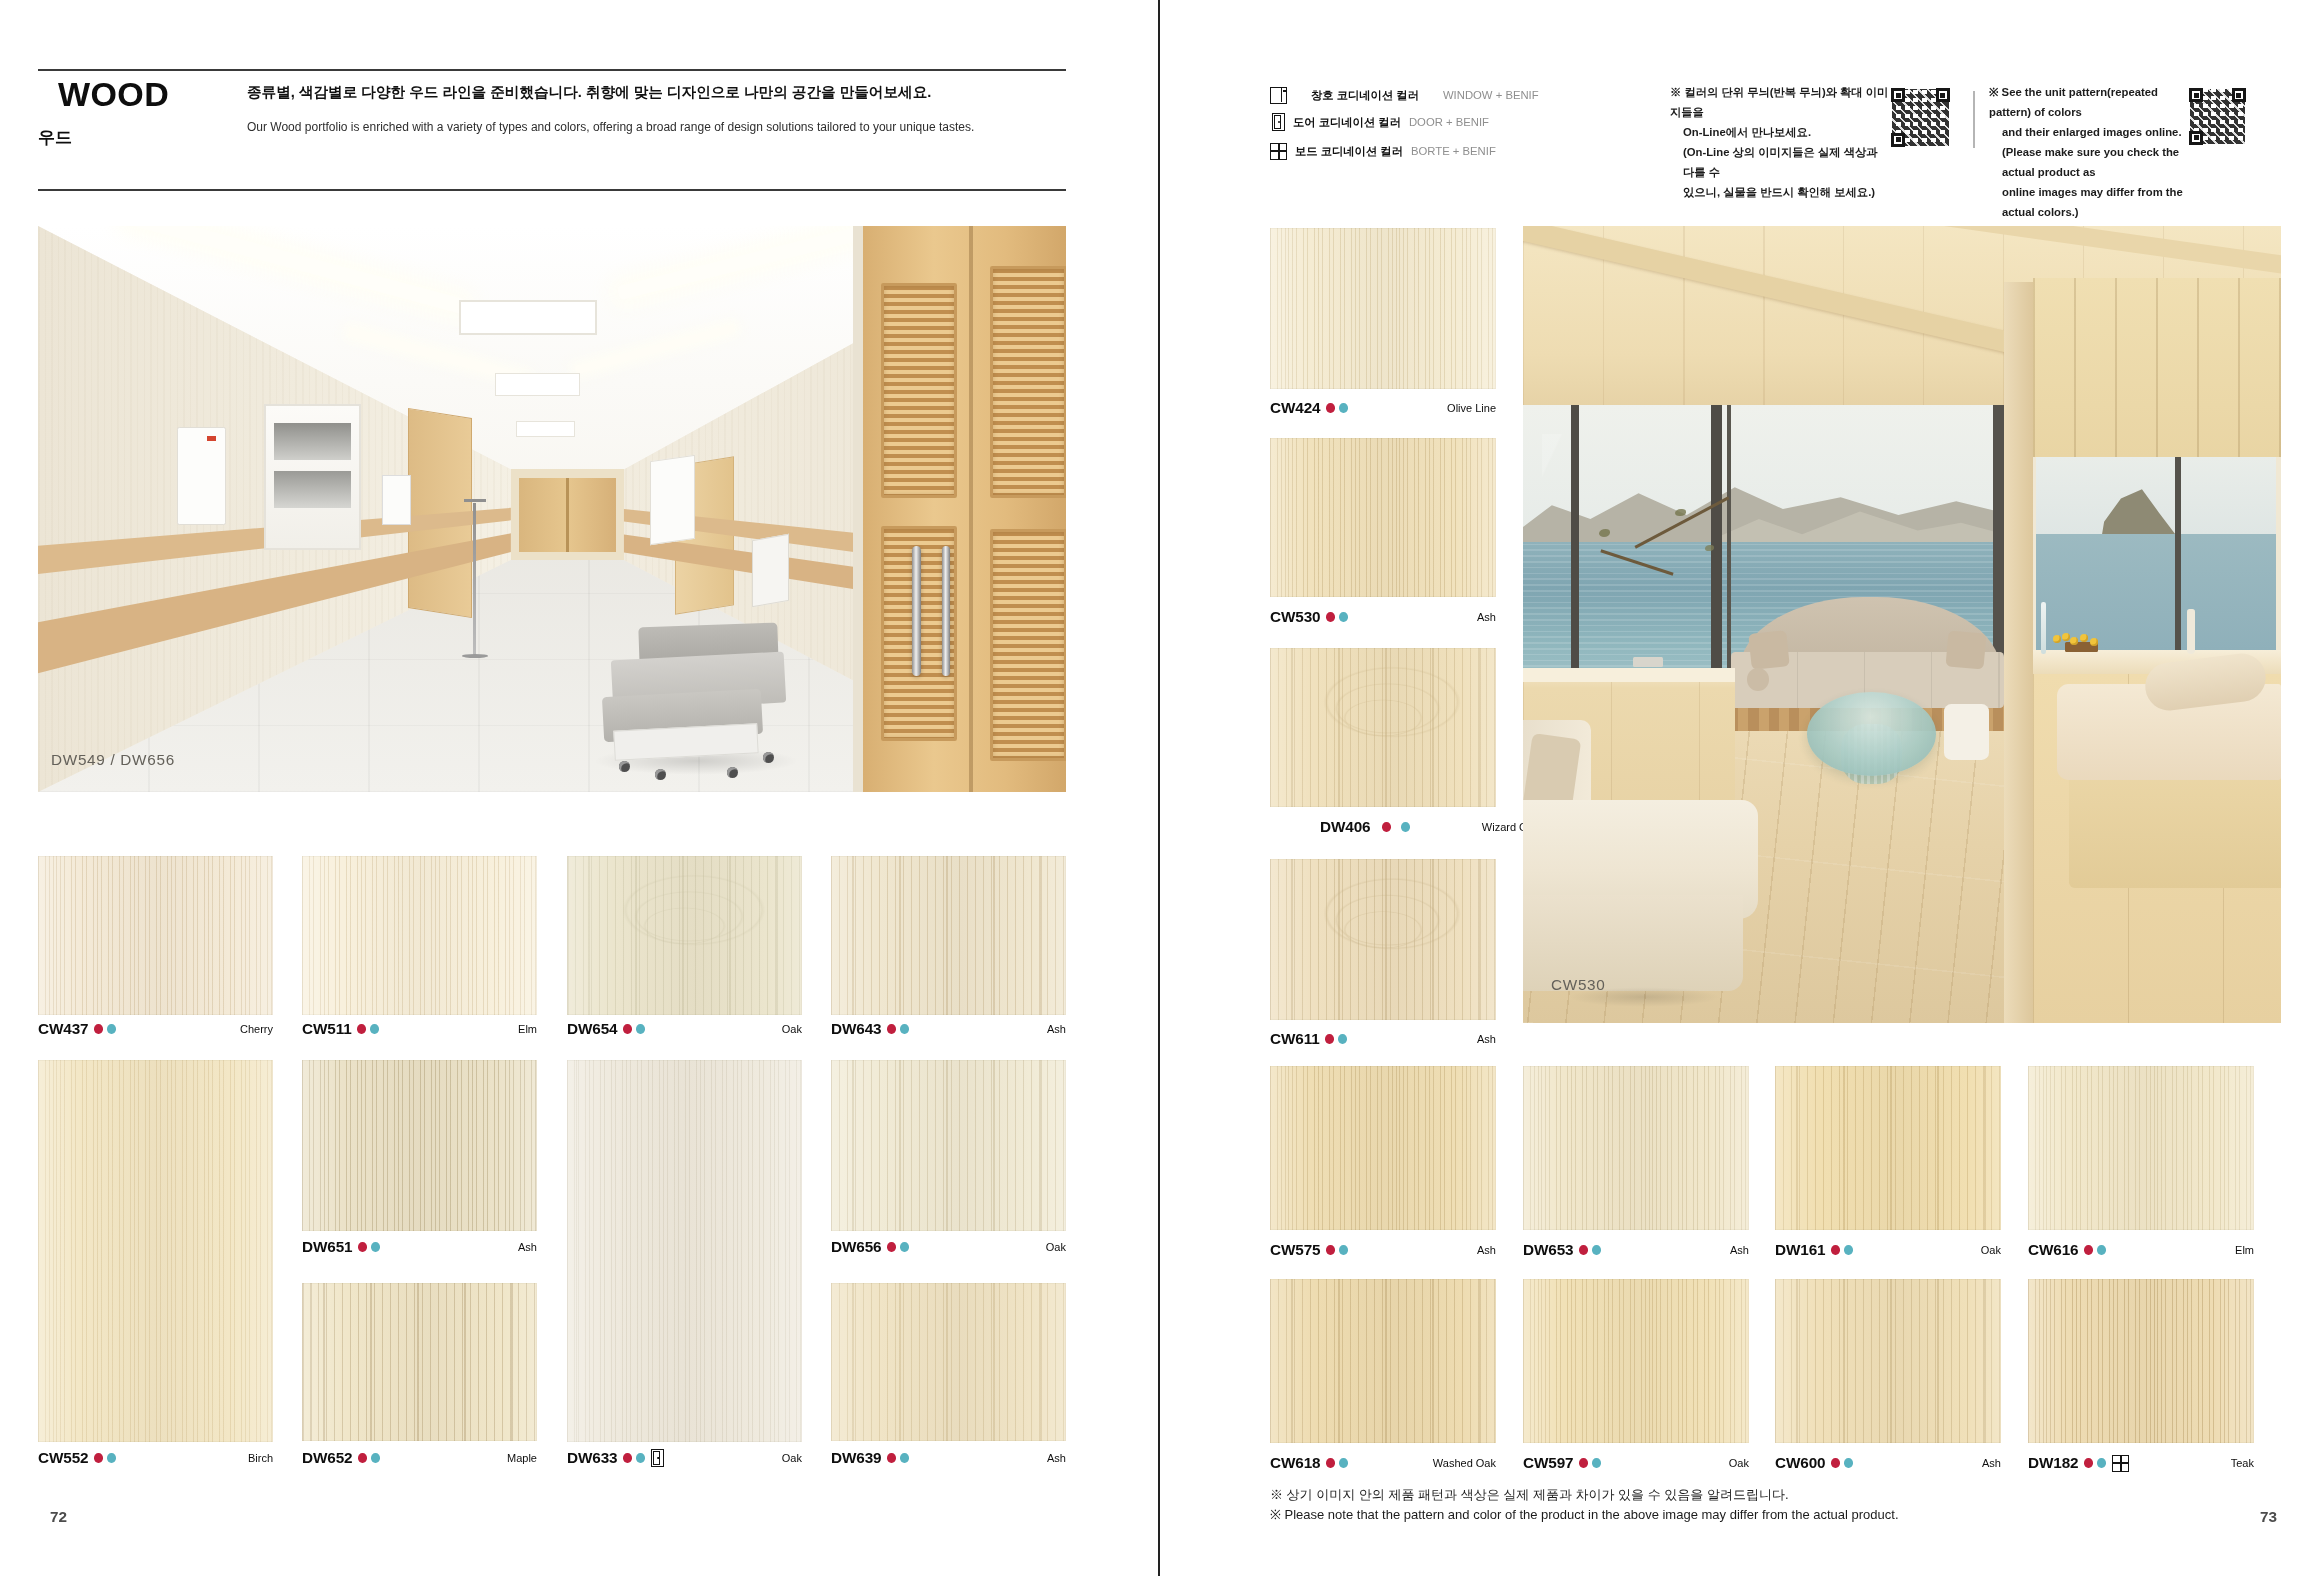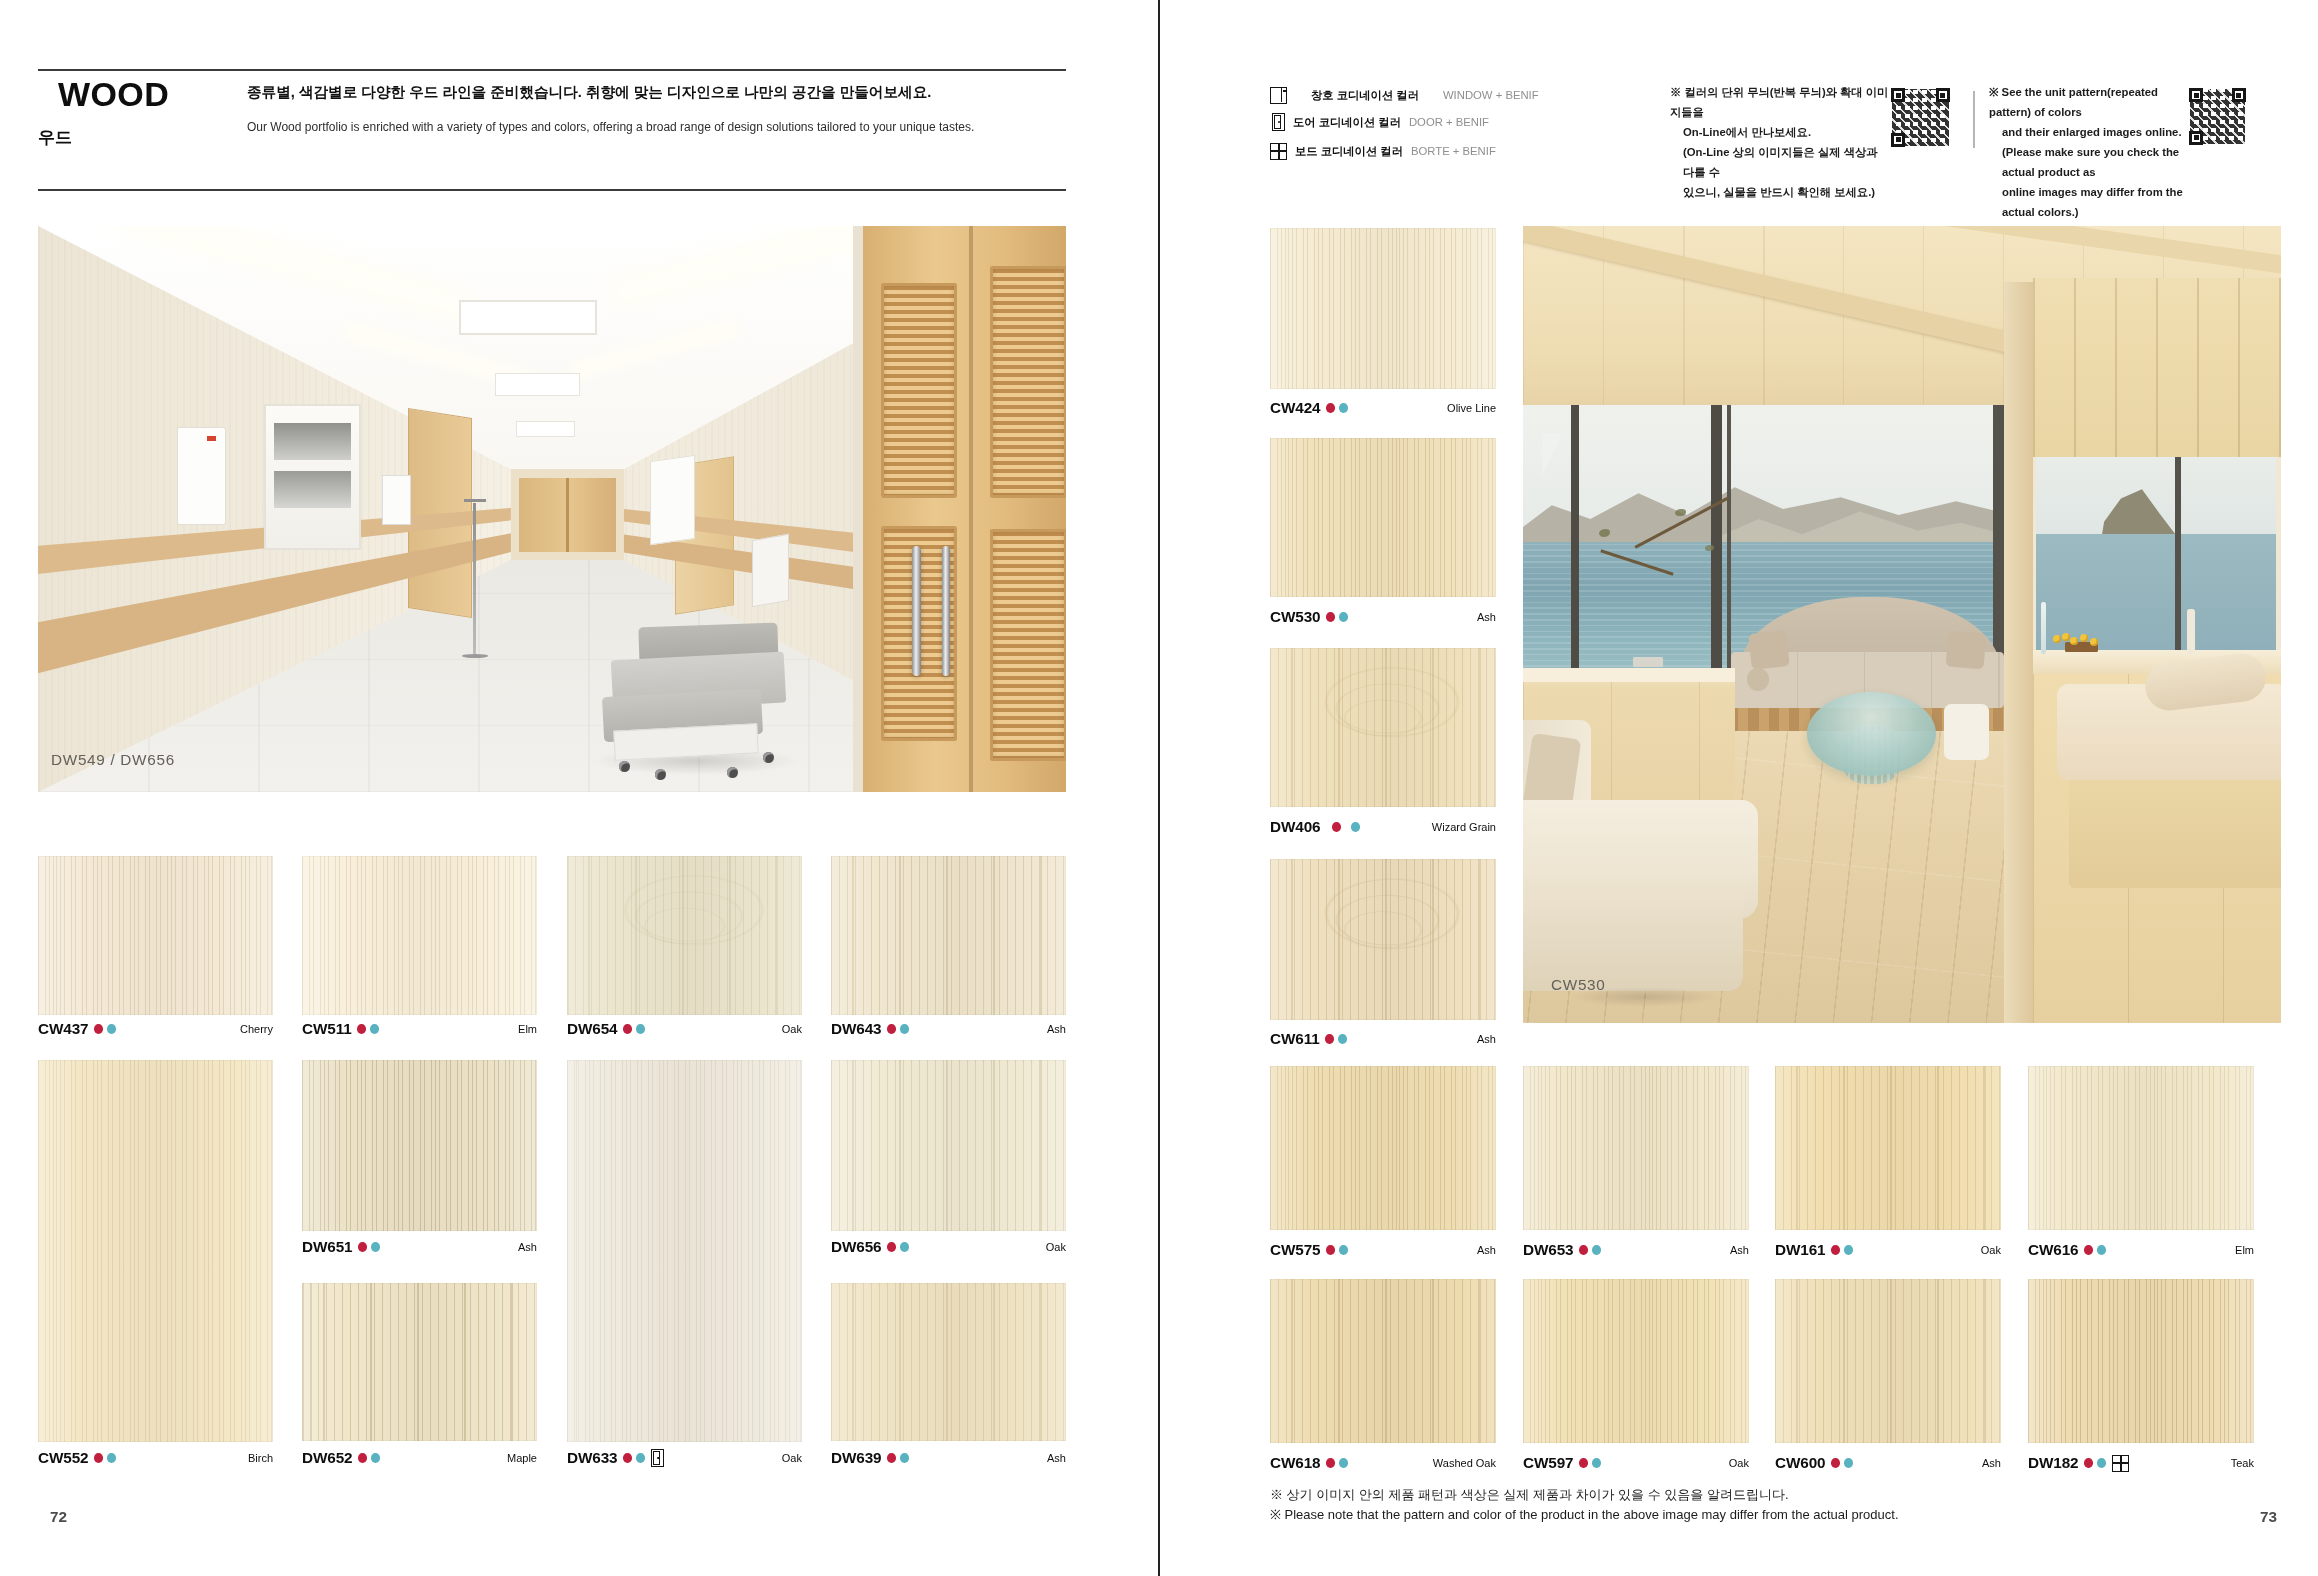--- a/index.html
+++ b/index.html
@@ -287,21 +287,21 @@
   <span class="name">Olive Line</span>
 </div>
 <div class="sw fine" style="left: 1270px; top: 438px; width: 226px; height: 159px; --b: #f1e2bd; --g: rgba(200,177,128,0.5);"></div>
 <div class="slabel" style="left:1270px;top:607px;width:226px;">
   <span class="code">CW530</span>
   <span class="dot red"></span>
     <span class="dot teal"></span>
   <span class="name">Ash</span>
 </div>
 <div class="sw broad wavy" style="left: 1270px; top: 648px; width: 226px; height: 159px; --b: #f0e1bd; --g: rgba(199,177,131,0.45);"></div>
-<div class="slabel" style="left:1270px;top:817px;width:226px;gap:6px;">
+<div class="slabel" style="left:1320px;top:817px;width:226px;gap:6px;">
   <span class="code">DW406</span>
   <span class="dot red"></span>
     <span class="dot teal"></span>
   <span class="name">Wizard Grain</span>
 </div>
 <div class="sw broad wavy" style="left: 1270px; top: 859px; width: 226px; height: 161px; --b: #efe0c0; --g: rgba(197,176,133,0.5);"></div>
 <div class="slabel" style="left:1270px;top:1029px;width:226px;">
   <span class="code">CW611</span>
   <span class="dot red"></span>
     <span class="dot teal"></span>

